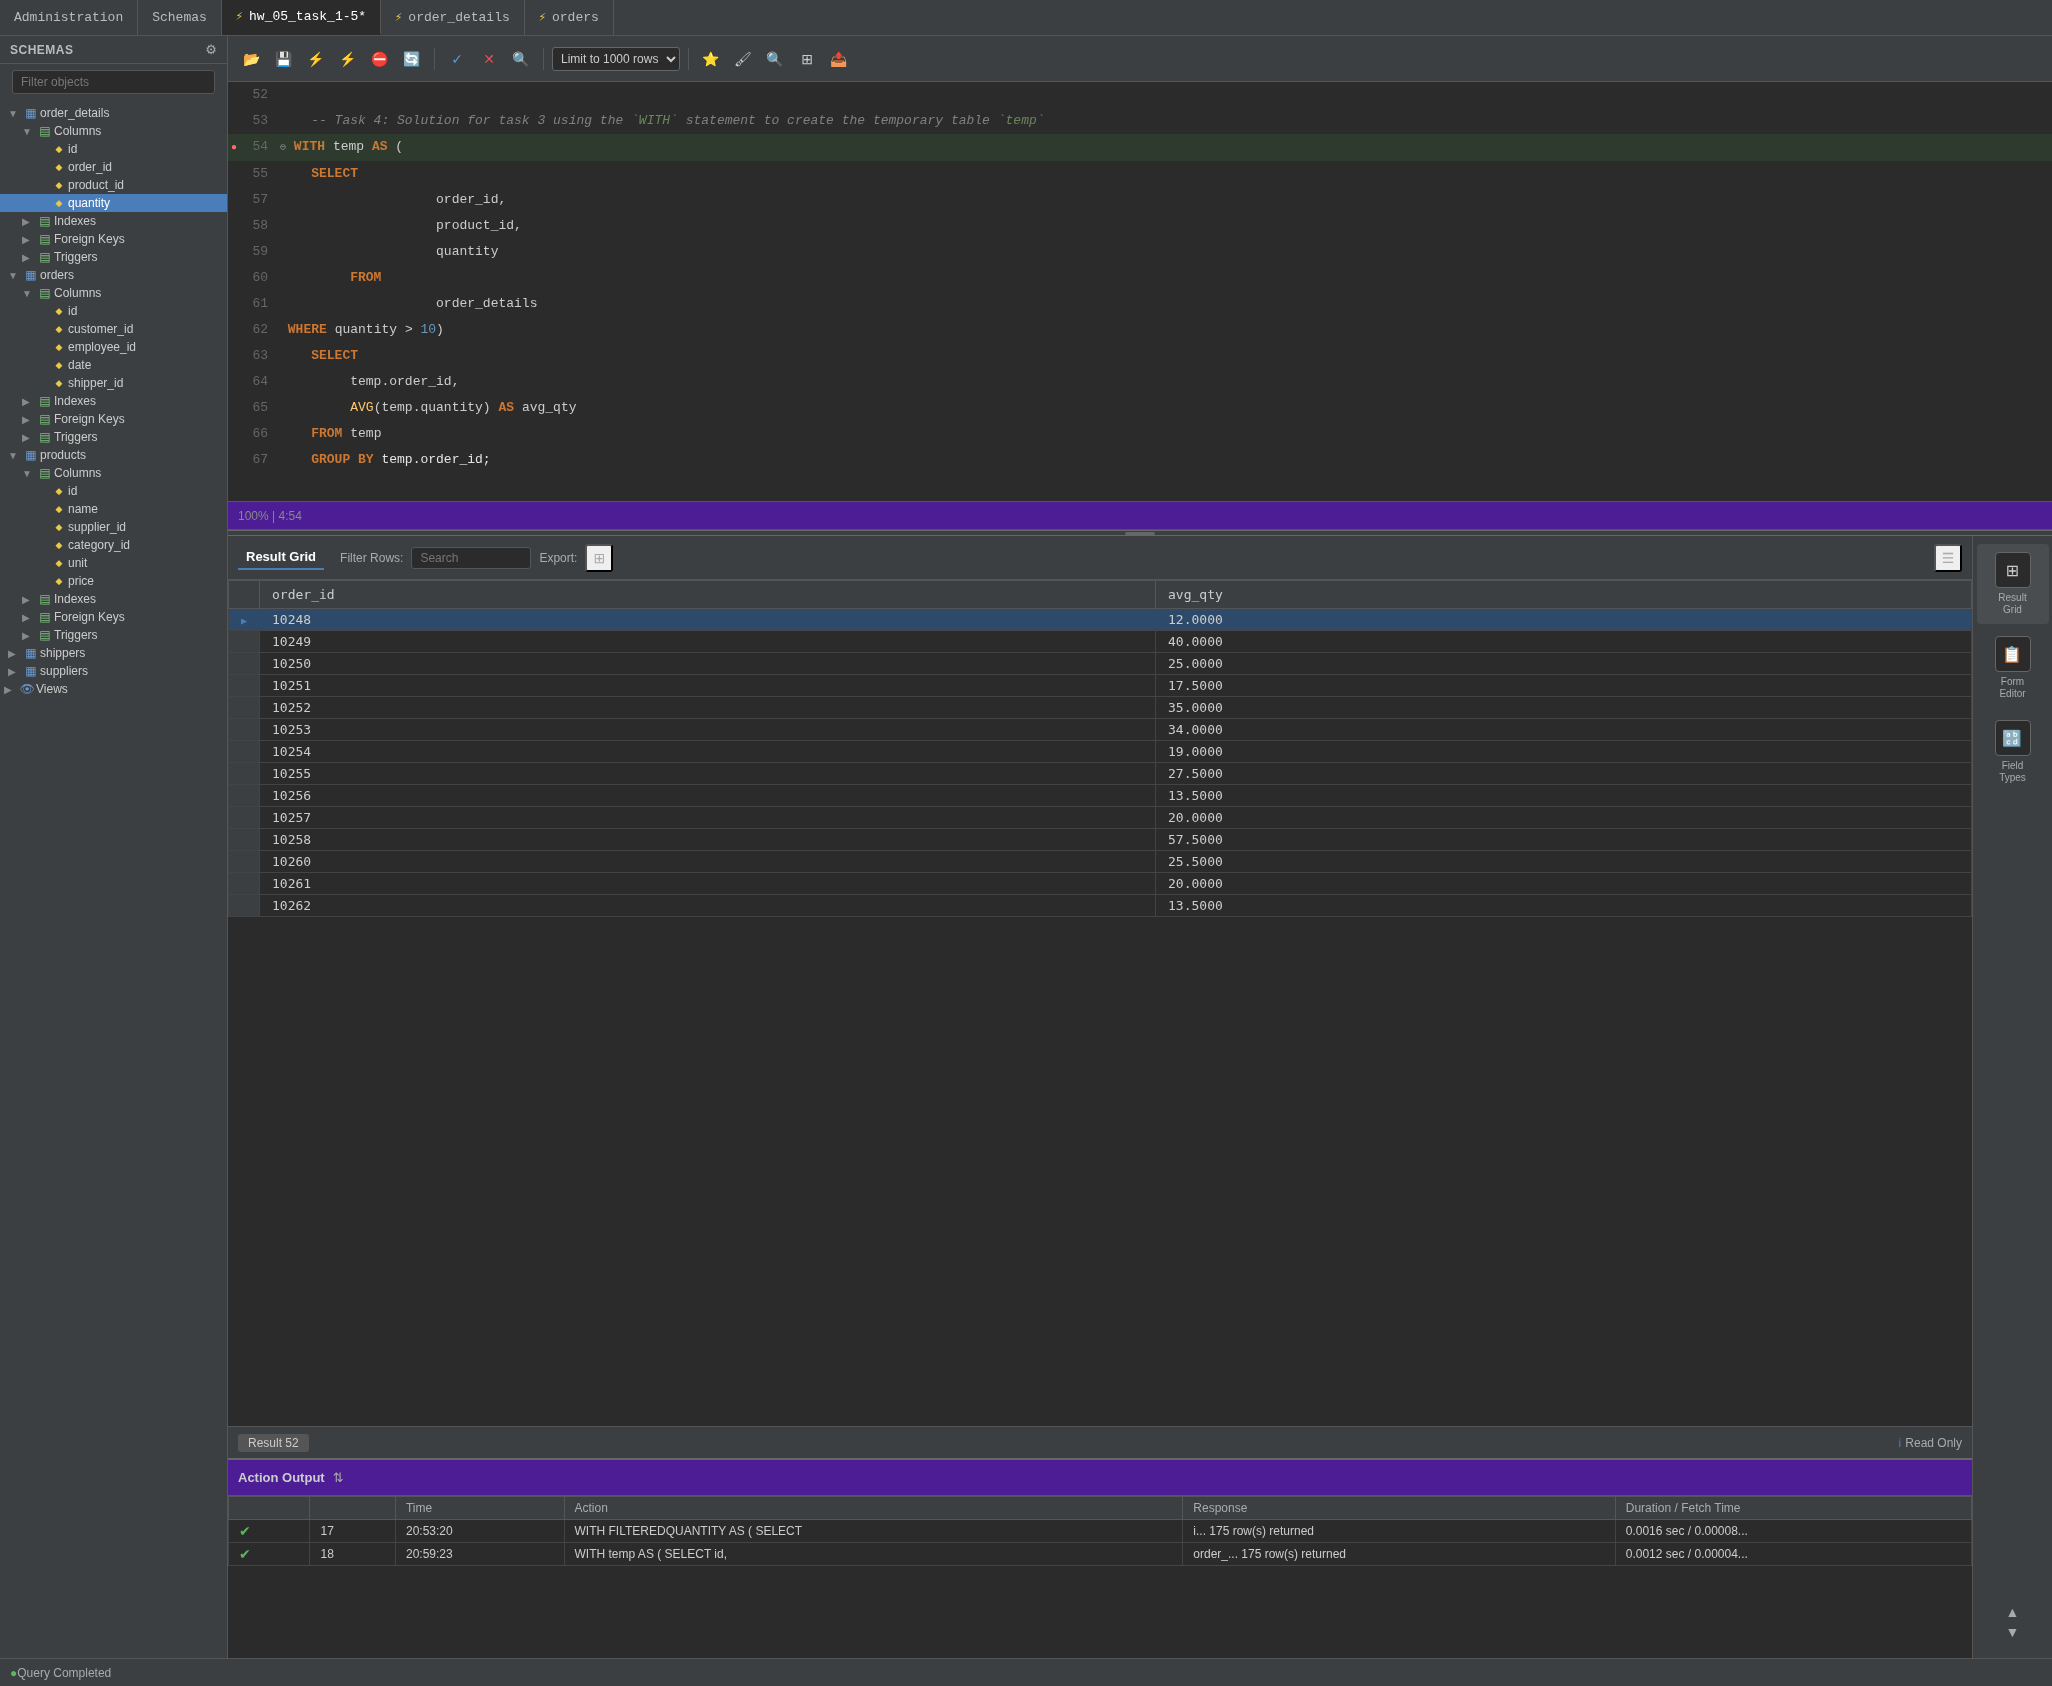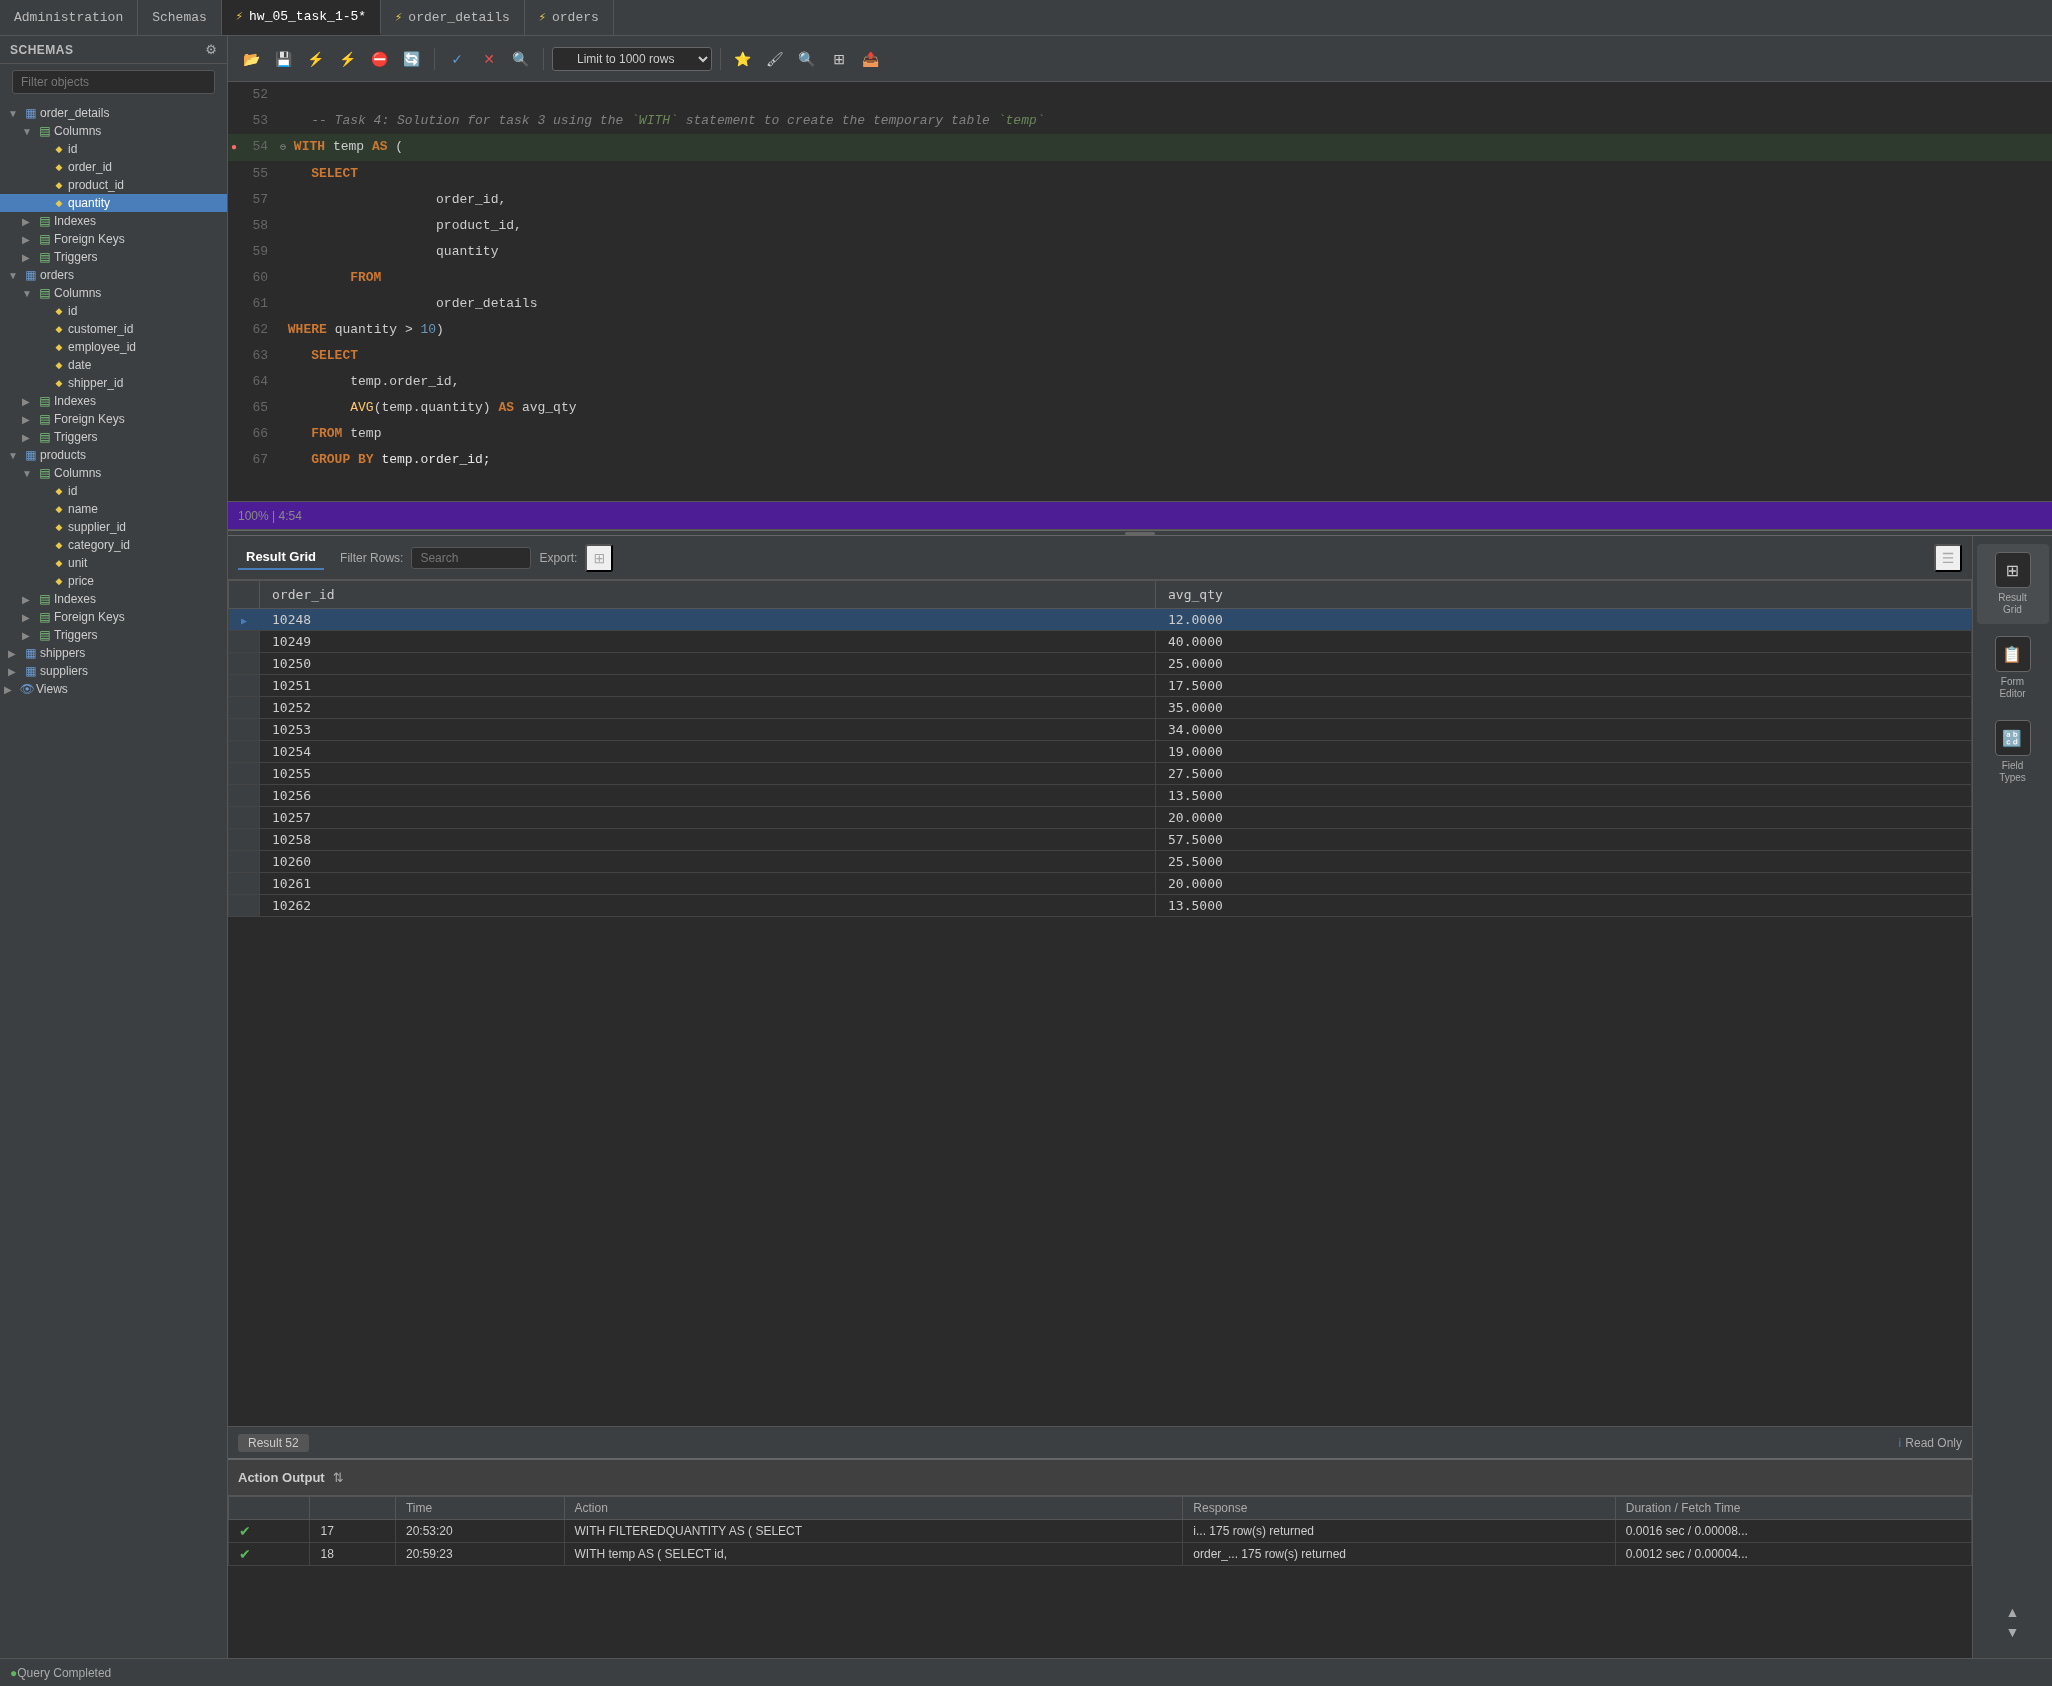--- a/index.html
+++ b/index.html
@@ -40,21 +40,21 @@
     .tree-label { color: #ccc; }
     .tree-label.selected { color: #fff; }
 
     
     .right-panel { flex: 1; display: flex; flex-direction: column; overflow: hidden; }
 
     
     .toolbar { display: flex; align-items: center; padding: 6px 10px; background: #3c3f41; border-bottom: 1px solid #555; gap: 4px; height: 46px; flex-shrink: 0; }
     .tb-btn { width: 28px; height: 28px; display: flex; align-items: center; justify-content: center; border: none; background: transparent; cursor: pointer; border-radius: 3px; font-size: 14px; color: #ccc; }
     .tb-sep { width: 1px; height: 22px; background: #555; margin: 0 4px; }
-    .limit-select { background: #2b2b2b; border: 1px solid #666; color: #ccc; padding: 3px 20px; border-radius: 3px; font-size: 12px; cursor: pointer; }
+    .limit-select { background: #2b2b2b; border: 1px solid #666; color: #ccc; padding: 3px 4px; border-radius: 3px; font-size: 12px; cursor: pointer; }
 
     
     .editor { flex: 0 0 420px; background: #2b2b2b; overflow: hidden; display: flex; flex-direction: column; border-bottom: 1px solid #555; }
     .code-area { flex: 1; overflow-y: auto; font-family: 'Consolas', 'Courier New', monospace; font-size: 13px; line-height: 26px; }
     .code-line { display: flex; }
     .line-num { width: 40px; text-align: right; padding-right: 12px; color: #666; user-select: none; flex-shrink: 0; }
     .line-content { flex: 1; white-space: pre; }
     .kw { color: #cc7832; font-weight: bold; }
     .num { color: #6897bb; }
     .comment { color: #808080; font-style: italic; }
@@ -95,21 +95,21 @@
     .scroll-arrow-btn { width: 28px; height: 20px; display: flex; align-items: center; justify-content: center; cursor: pointer; color: #aaa; font-size: 14px; }
 
     
     .result-footer { display: flex; align-items: center; padding: 4px 10px; background: #3c3f41; border-top: 1px solid #555; font-size: 12px; color: #aaa; height: 32px; flex-shrink: 0; }
     .result-tab-btn { background: #555; color: #ccc; padding: 2px 10px; border-radius: 3px; font-size: 12px; cursor: pointer; }
     .readonly-badge { margin-left: auto; display: flex; align-items: center; gap: 4px; color: #aaa; font-size: 12px; }
     .info-icon { color: #4a7ebb; }
 
     
     .action-panel { height: 200px; display: flex; flex-direction: column; border-top: 2px solid #666; flex-shrink: 0; }
-    .action-header { display: flex; align-items: center; padding: 6px 10px; background: #404040; border-bottom: 1px solid #555; gap: 8px; height: 36px; flex-shrink: 0; }
+    .action-header { display: flex; align-items: center; padding: 6px 10px; background: #4c1d95; border-bottom: 1px solid #555; gap: 8px; height: 36px; flex-shrink: 0; }
     .action-title { font-size: 13px; font-weight: bold; color: #ccc; }
     .action-body { flex: 1; overflow: auto; background: #2b2b2b; }
     .action-table { width: 100%; border-collapse: collapse; font-size: 12px; }
     .action-table th { background: #3c3f41; color: #aaa; padding: 4px 10px; text-align: left; border: 1px solid #555; font-weight: normal; }
     .action-table td { padding: 3px 10px; border: 1px solid #444; color: #ccc; }
     .status-ok { color: #5cb85c; font-size: 14px; }
 
     
     .bottom-status { height: 28px; background: #3c3f41; border-top: 1px solid #555; display: flex; align-items: center; padding: 0 10px; font-size: 12px; color: #aaa; flex-shrink: 0; }
     .status-ok-text { color: #5cb85c; }

